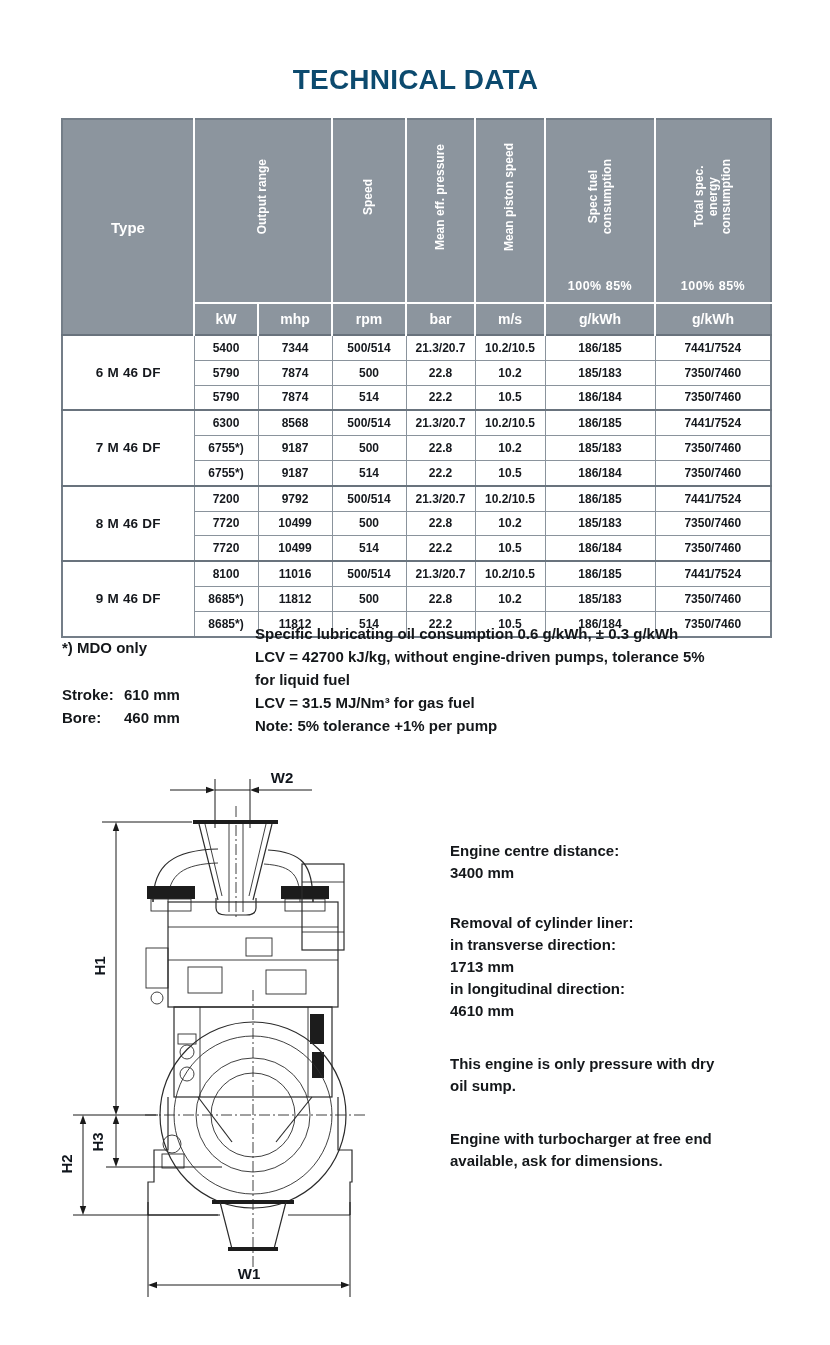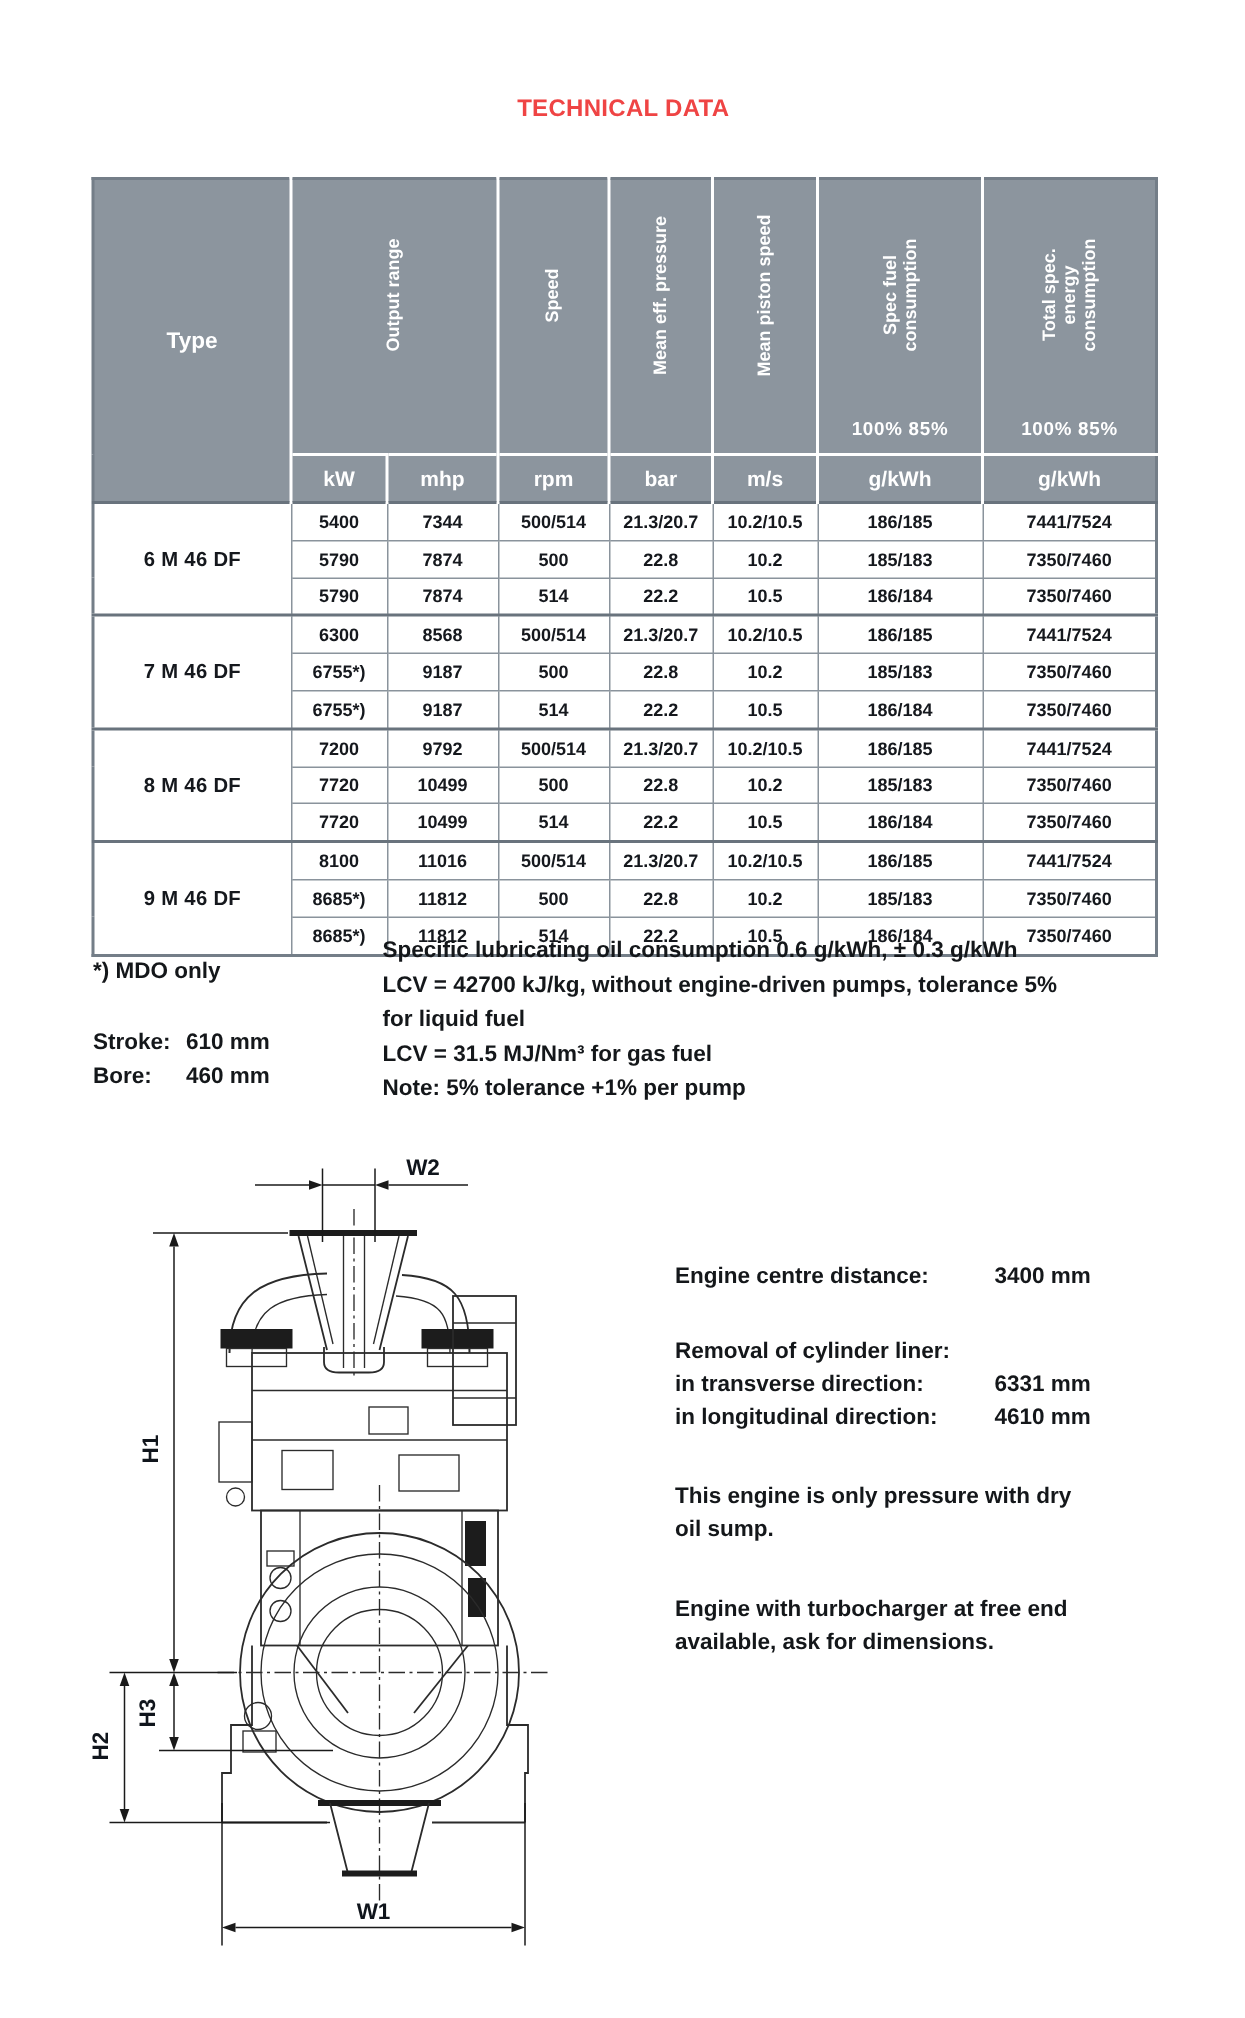--- a/index.html
+++ b/index.html
@@ -1,21 +1,21 @@
 <!DOCTYPE html>
 <html><head>
 <meta charset="utf-8">
 <style>
   html,body{margin:0;padding:0;background:#fff;}
   .sheet{position:relative;width:830px;height:1345px;background:#ffffff;overflow:hidden;
          font-family:"Liberation Sans",sans-serif;color:#14171a;}
 
   
   .title{position:absolute;top:64px;left:61px;width:709px;text-align:center;
-         font-size:16px;font-weight:bold;letter-spacing:.2px;color:#ef4444;}
+         font-size:28px;font-weight:bold;letter-spacing:.2px;color:#0c4a6e;}
 
   
   table.spec{position:absolute;left:61px;top:118px;width:709px;border-collapse:collapse;
              table-layout:fixed;border:2px solid #747e88;}
   table.spec th{background:#8C959E;color:#fff;font-weight:bold;padding:0;}
   th.th-type{font-size:15px;}
   th.th-rot{border-left:2px solid #fff;vertical-align:top;}
   .hwrap{display:flex;flex-direction:column;align-items:center;height:182px;}
   .rotbox{flex:1;display:flex;align-items:center;justify-content:center;}
   .rotbox span{writing-mode:vertical-rl;transform:rotate(180deg);white-space:pre-line;
@@ -33,21 +33,21 @@
               font-weight:bold;line-height:23px;}
   .notes-left .mdo{margin:0 0 24px 0;}
   .nrow{display:flex;align-items:center;}
   .nrow .k{width:62px;}
   .notes-right{position:absolute;left:255px;top:622px;width:545px;font-size:15px;
                font-weight:bold;line-height:23px;white-space:pre-line;}
 
   
   .side-info{position:absolute;left:450px;top:840px;width:345px;font-size:15px;
              font-weight:bold;line-height:22px;}
-  .kv{display:flex;}
+  .kv{display:flex;flex-direction:column;}
   .kv .k{width:213px;}
   .mt{margin-top:28px;}
   .mt2{margin-top:31px;}
   .pre{white-space:pre-line;}
 
   
   .drawing{position:absolute;left:50px;top:752px;width:380px;height:560px;}
   .drawing .eng{stroke:#2b2b2b;fill:none;stroke-width:1.2;}
   .drawing .det{stroke:#2b2b2b;fill:none;stroke-width:.9;}
   .drawing .dark{fill:#1c1c1c;stroke:none;}
@@ -285,21 +285,21 @@
 Note: 5% tolerance +1% per pump</div>
 
   <div class="side-info">
     <div class="kv">
       <span class="k">Engine centre distance:</span>
       <span>3400 mm</span>
     </div>
     <div class="mt">Removal of cylinder liner:</div>
     <div class="kv">
       <span class="k">in transverse direction:</span>
-      <span>6331 mm</span>
+      <span>1713 mm</span>
     </div>
     <div class="kv">
       <span class="k">in longitudinal direction:</span>
       <span>4610 mm</span>
     </div>
     <div class="mt2 pre">This engine is only pressure with dry
 oil sump.</div>
     <div class="mt2 pre">Engine with turbocharger at free end
 available, ask for dimensions.</div>
   </div>

